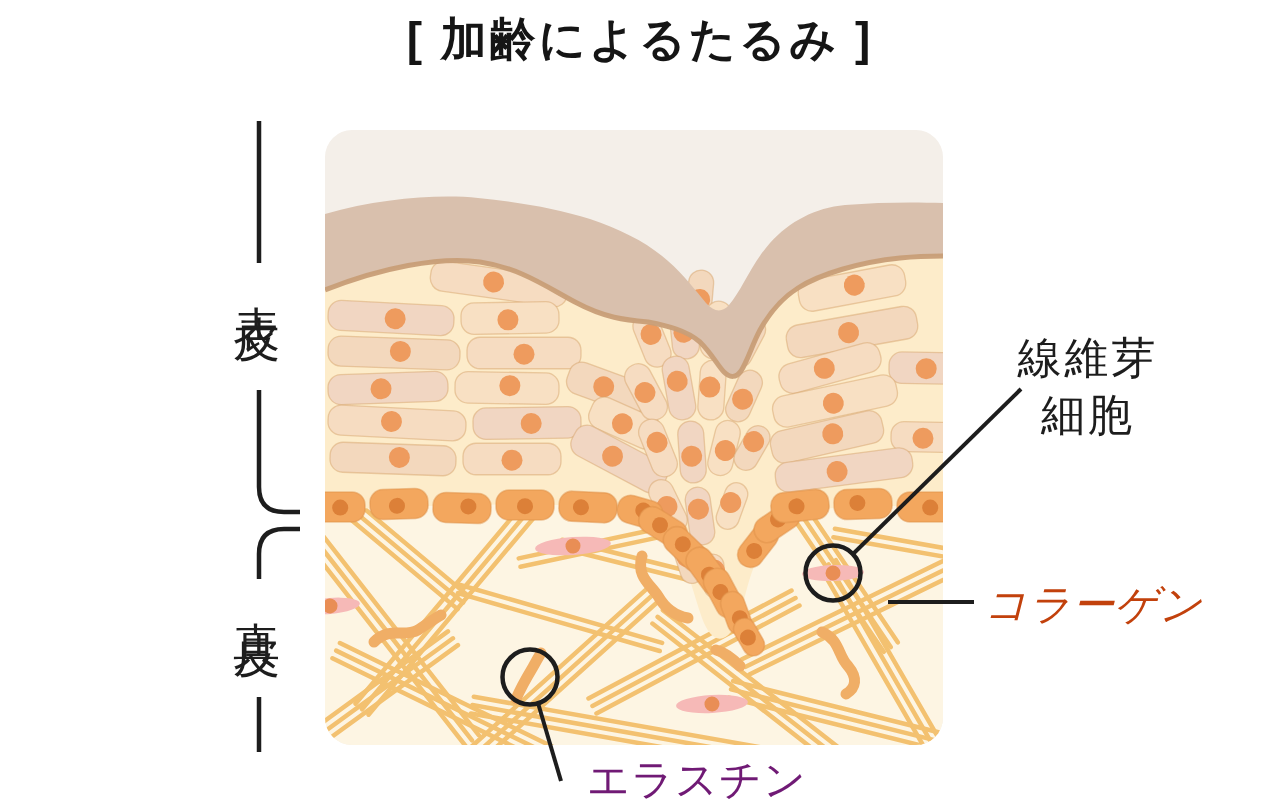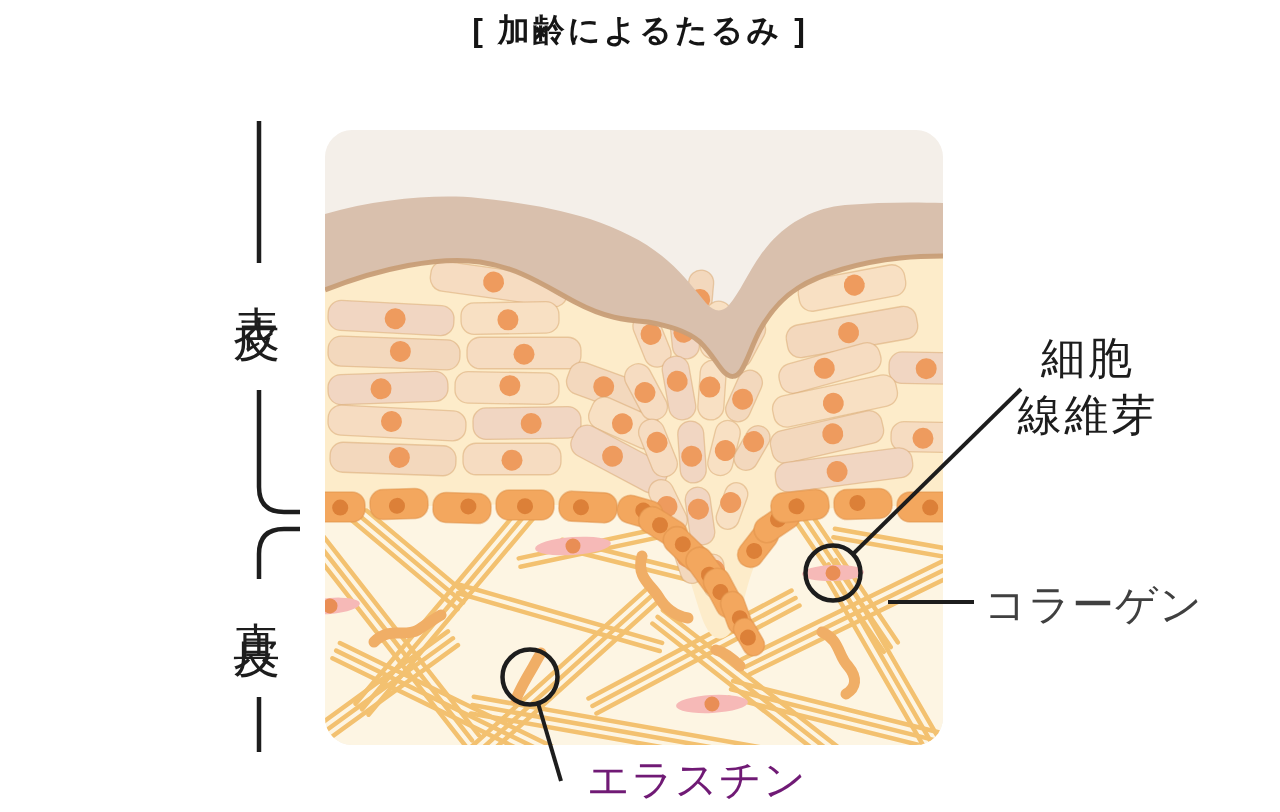--- a/index.html
+++ b/index.html
@@ -3,34 +3,34 @@
 <meta charset="utf-8">
 <style>
   html,body{margin:0;padding:0;}
   body{
     width:1280px;height:812px;position:relative;overflow:hidden;
     background:#ffffff;
     font-family:"Liberation Sans","DejaVu Sans",sans-serif;
   }
   .page-title{
     position:absolute;left:0;top:9px;width:1280px;text-align:center;
-    font-size:32px;font-weight:bold;letter-spacing:3px;color:#151515;
+    font-size:46px;font-weight:bold;letter-spacing:3px;color:#151515;
   }
   .vlabel{
     position:absolute;writing-mode:vertical-rl;text-orientation:upright;
     font-size:47px;line-height:1;letter-spacing:10px;color:#1d1d1d;
   }
   .epidermis-label{left:234px;top:268px;}
   .dermis-label{left:234px;top:584px;}
   .fibroblast-label{
     position:absolute;left:988px;top:329px;width:200px;text-align:center;
     font-size:44px;line-height:1.3;letter-spacing:3px;color:#1d1d1d;
   }
   .collagen-label{
-    position:absolute;left:984px;top:577px;font-size:42px;color:#404040;letter-spacing:1px;
+    position:absolute;left:984px;top:577px;font-size:42px;color:#c2410c;letter-spacing:1px;font-style:italic;
   }
   .elastin-label{
     position:absolute;left:587px;top:752px;font-size:42px;color:#701a75;letter-spacing:1px;
   }
   svg{position:absolute;left:0;top:0;}
 </style>
 </head>
 <body>
 
 <div class="page-title">[ 加齢によるたるみ ]</div>
@@ -370,17 +370,17 @@
       <line x1="853" y1="554" x2="1021" y2="389" stroke-width="4"></line>
       <line x1="888" y1="602" x2="974" y2="602" stroke-width="4"></line>
       <line x1="538" y1="703" x2="561" y2="781" stroke-width="4"></line>
     </g>
   </svg>
 
 <div class="vlabel epidermis-label">表皮</div>
 <div class="vlabel dermis-label">真皮</div>
 
 <div class="fibroblast-label">
+  <div>線維芽</div>
   <div>細胞</div>
-  <div>線維芽</div>
 </div>
 <div class="collagen-label">コラーゲン</div>
 <div class="elastin-label">エラスチン</div>
 
 </body></html>

